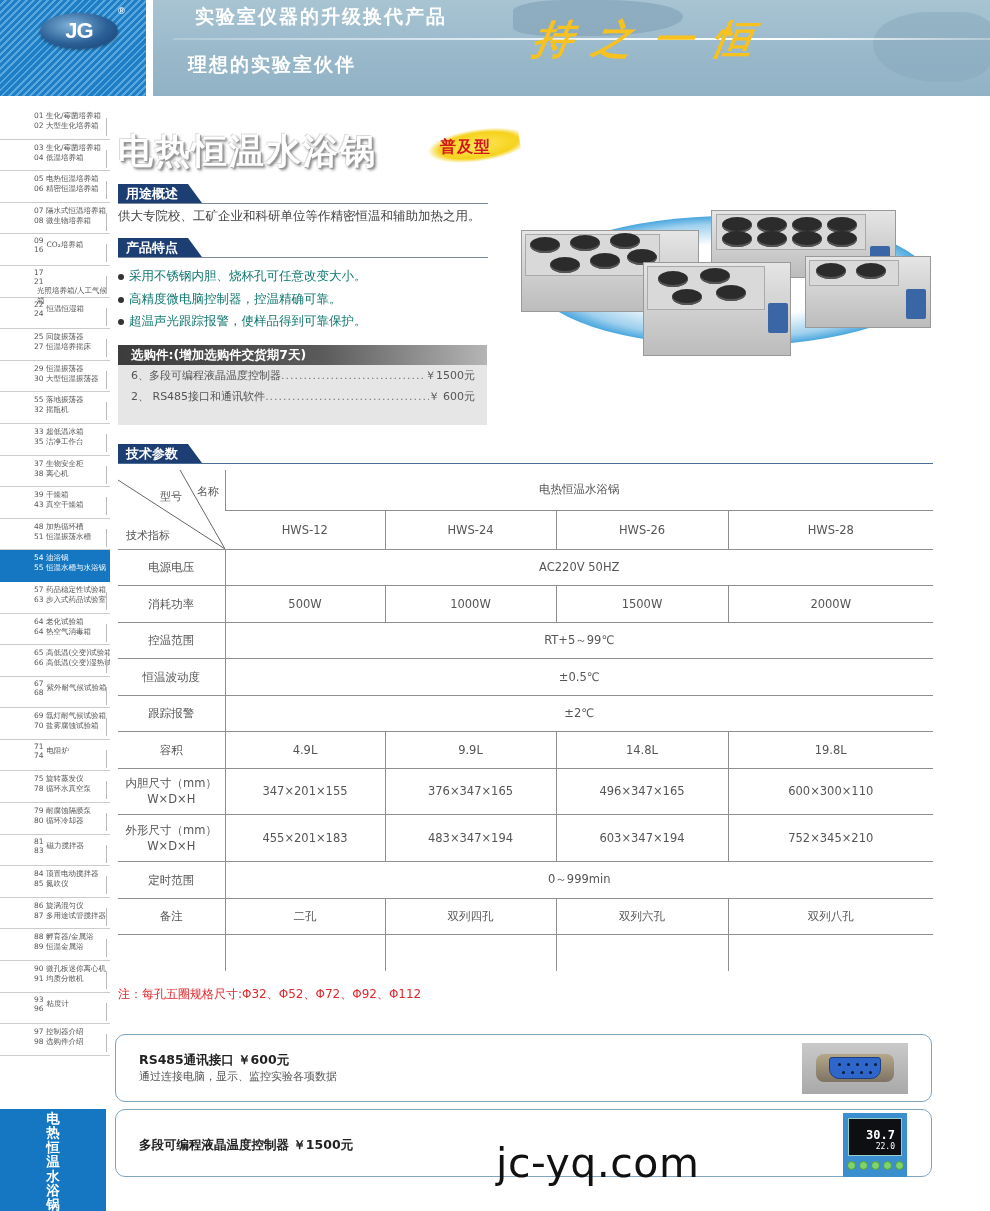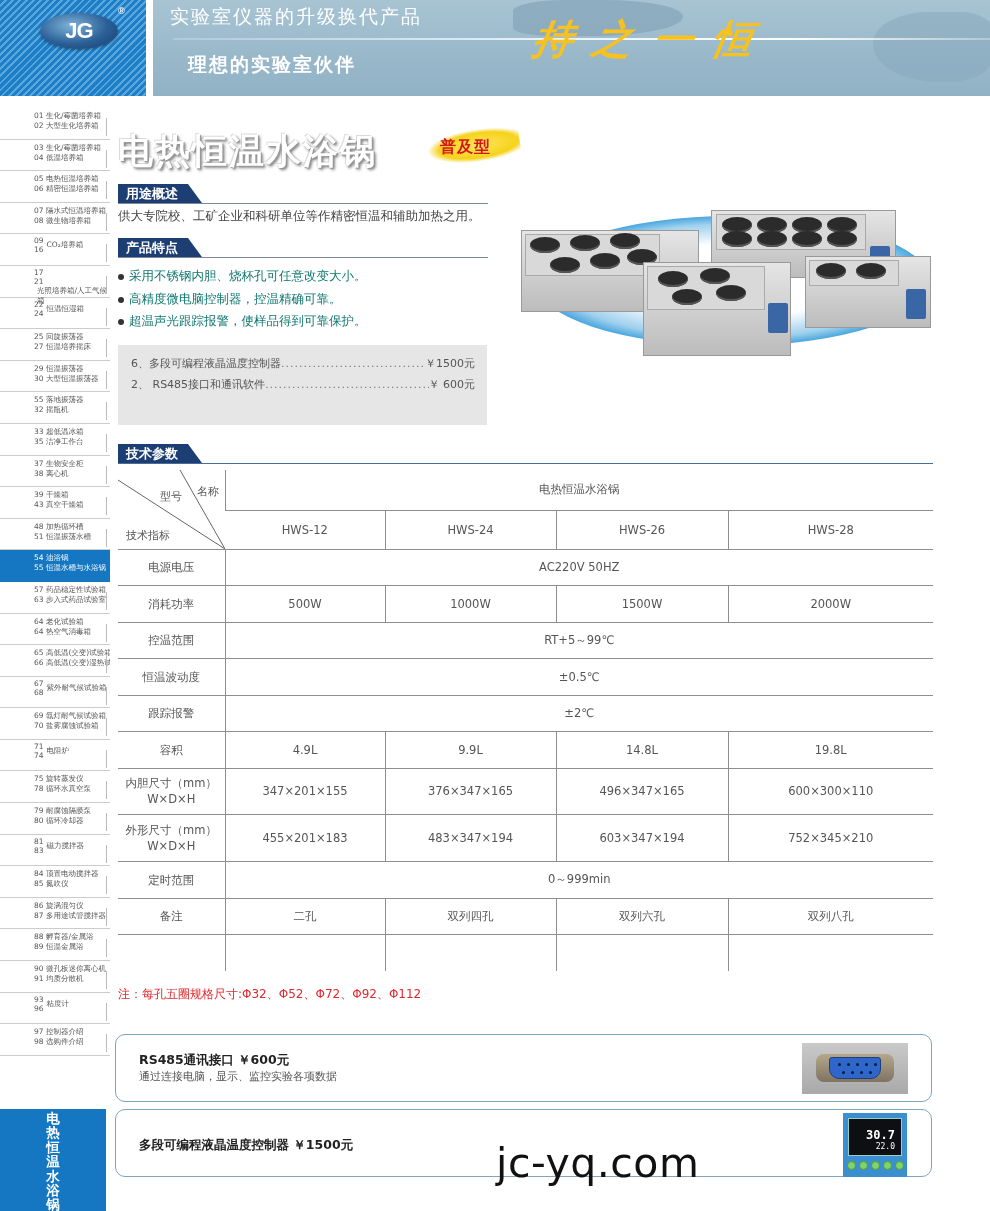--- a/index.html
+++ b/index.html
@@ -33,21 +33,21 @@
   }
   .banner-cloud2 {
     position: absolute; left: 720px; top: 12px; width: 120px; height: 70px;
     background: #88a9bd; border-radius: 50% 30% 40% 60%; opacity: .55;
   }
   .banner-line {
     position: absolute; left: 20px; top: 38px; width: 817px; height: 2px;
     background: linear-gradient(90deg, rgba(255,255,255,.2), #e8f2f8 45%, #fff 75%, rgba(255,255,255,.3));
   }
   .banner-slogan1 {
-    position: absolute; left: 17px; top: 4px; color: #fff; font-weight: normal;
+    position: absolute; left: 42px; top: 4px; color: #fff; font-weight: bold;
     font-size: 19px; letter-spacing: 2px;
   }
   .banner-slogan2 {
     position: absolute; left: 35px; top: 52px; color: #fff; font-weight: bold;
     font-size: 19px; letter-spacing: 2px;
   }
   .banner-calligraphy {
     position: absolute; left: 380px; top: 12px; color: #f7c21f;
     font-family: "DejaVu Serif", serif; font-style: italic; font-weight: bold;
     font-size: 40px; letter-spacing: 20px;
@@ -329,20 +329,21 @@
   <div class="tag">产品特点</div>
   <div class="rule"></div>
 </div>
 <ul class="features">
   <li>采用不锈钢内胆、烧杯孔可任意改变大小。</li>
   <li>高精度微电脑控制器，控温精确可靠。</li>
   <li>超温声光跟踪报警，使样品得到可靠保护。</li>
 </ul>
 
 <div class="options">
+  <div class="options-head">选购件:(增加选购件交货期7天)</div>
   <div class="option-row">
     <span class="name">6、多段可编程液晶温度控制器</span>
     <span class="dots">..........................................................................................</span>
     <span class="price">￥1500元</span>
   </div>
   <div class="option-row">
     <span class="name">2、 RS485接口和通讯软件</span>
     <span class="dots">..........................................................................................</span>
     <span class="price">￥ 600元</span>
   </div>

